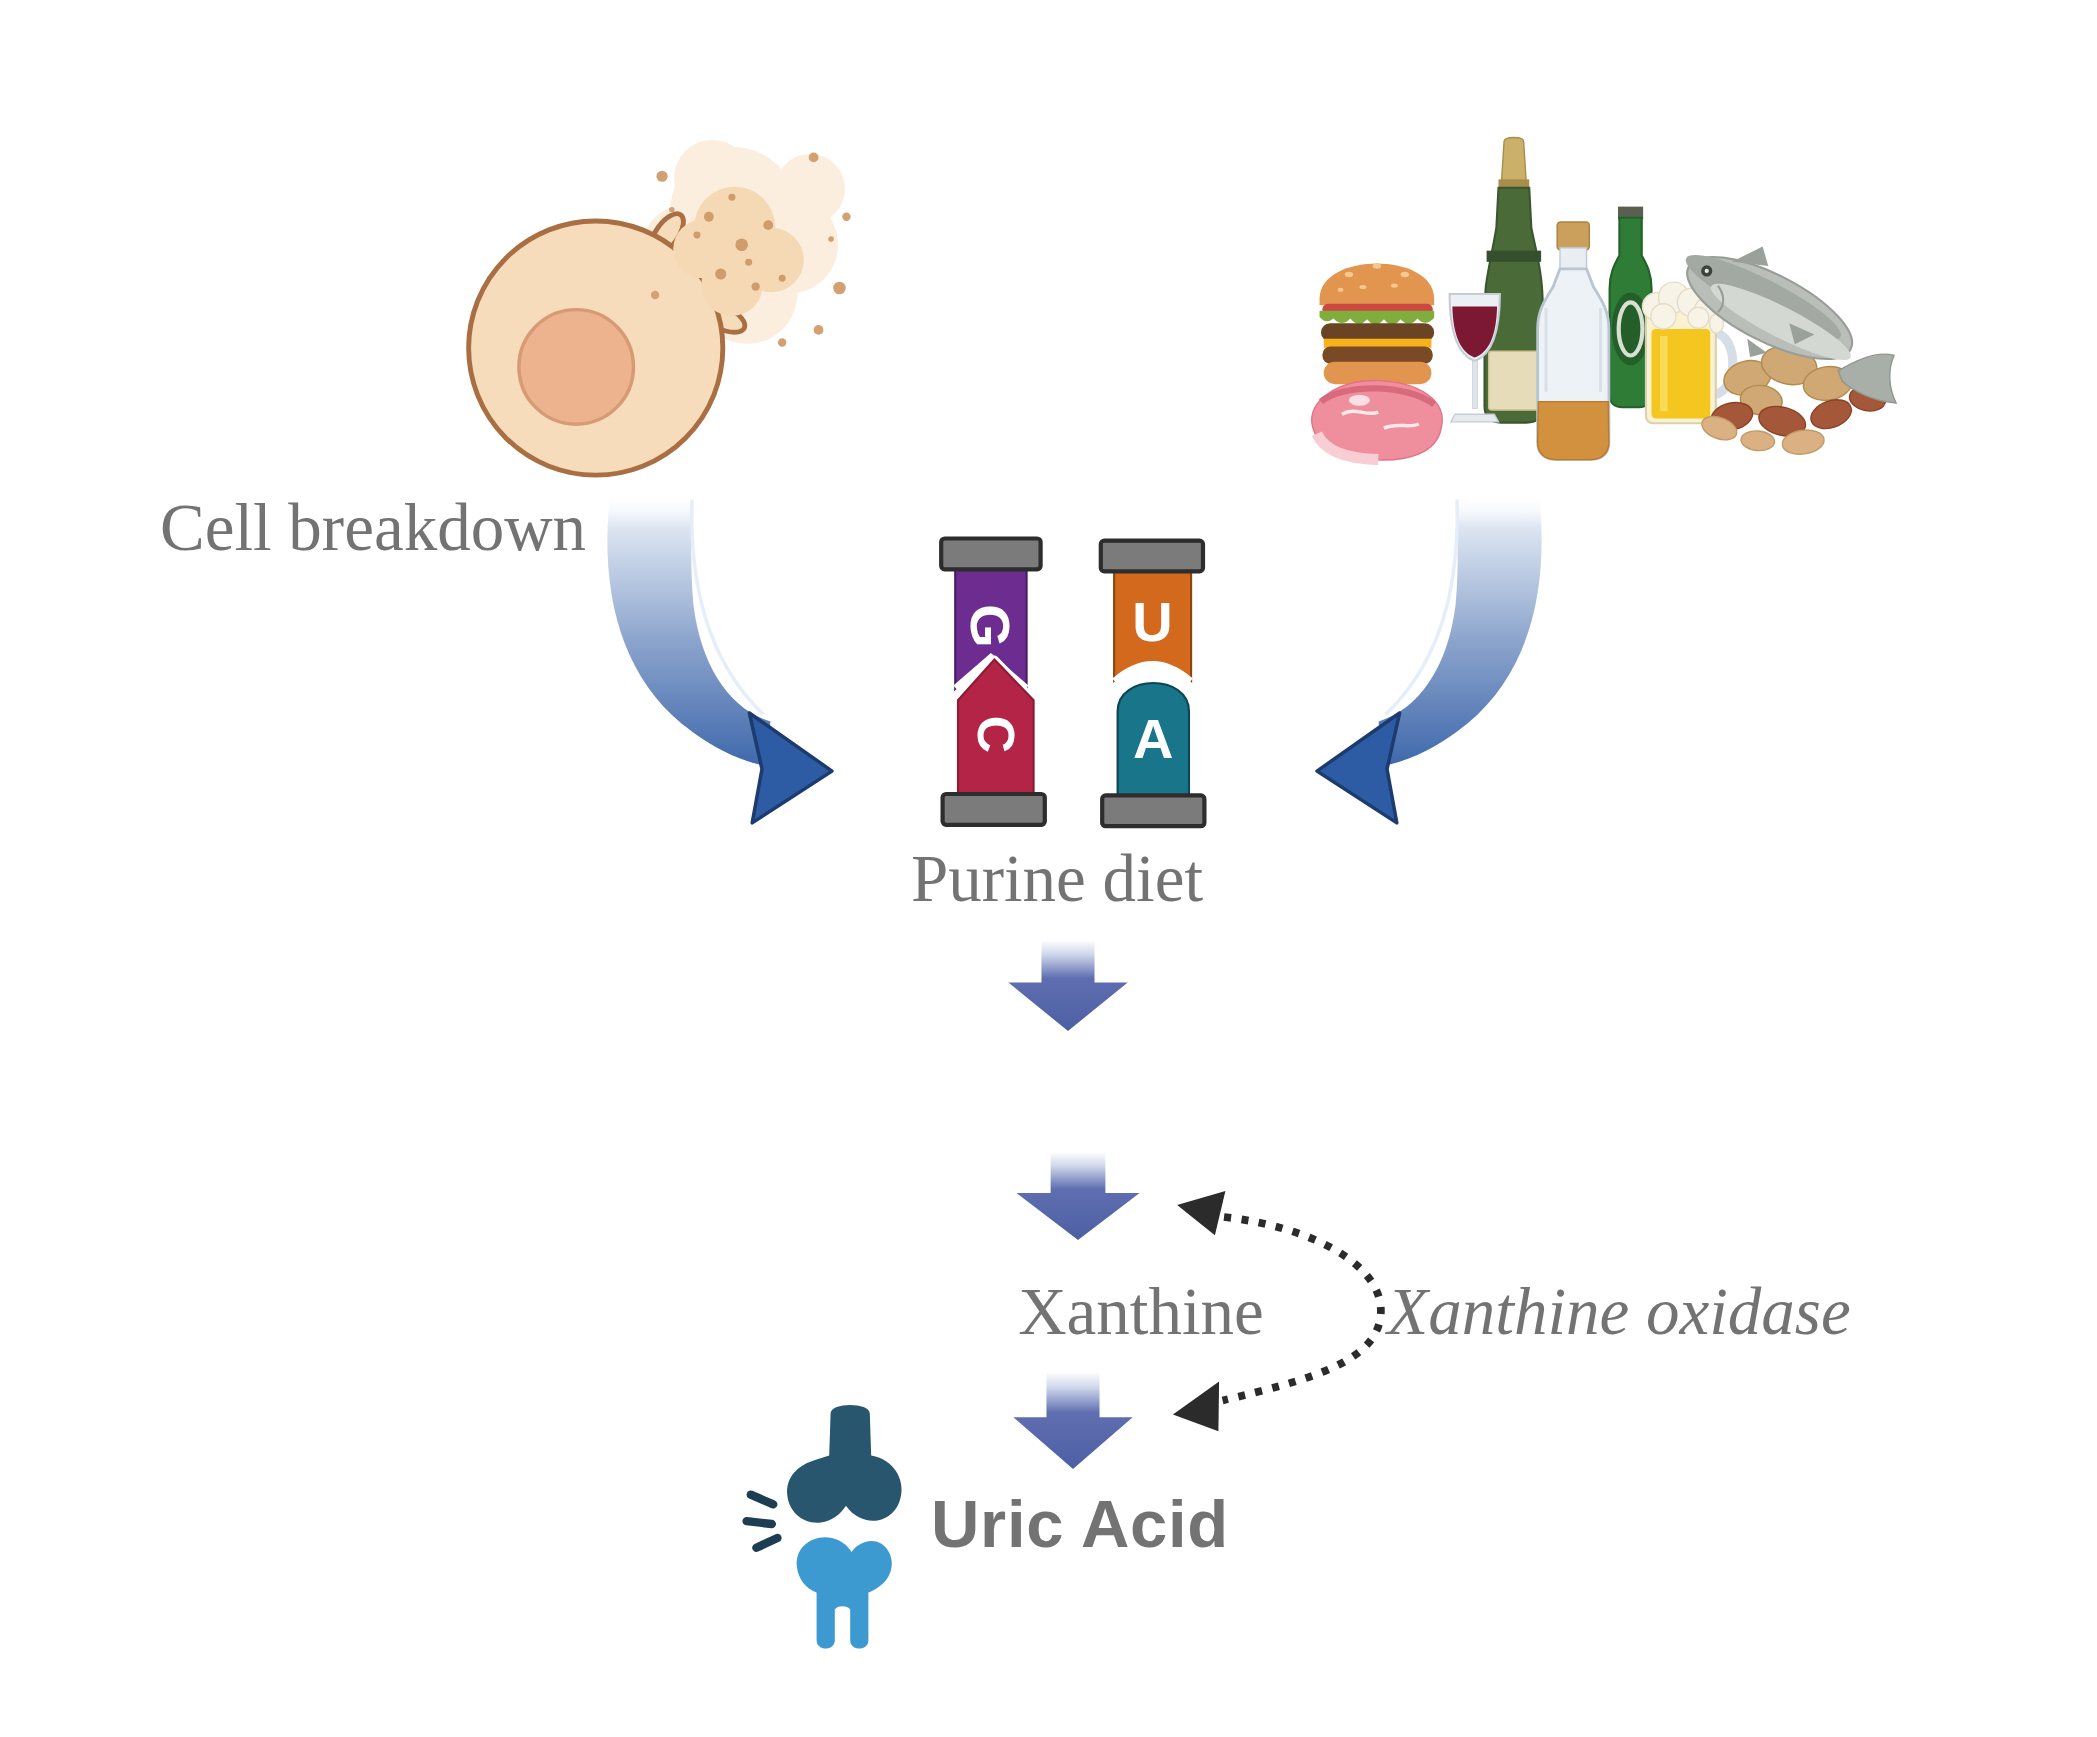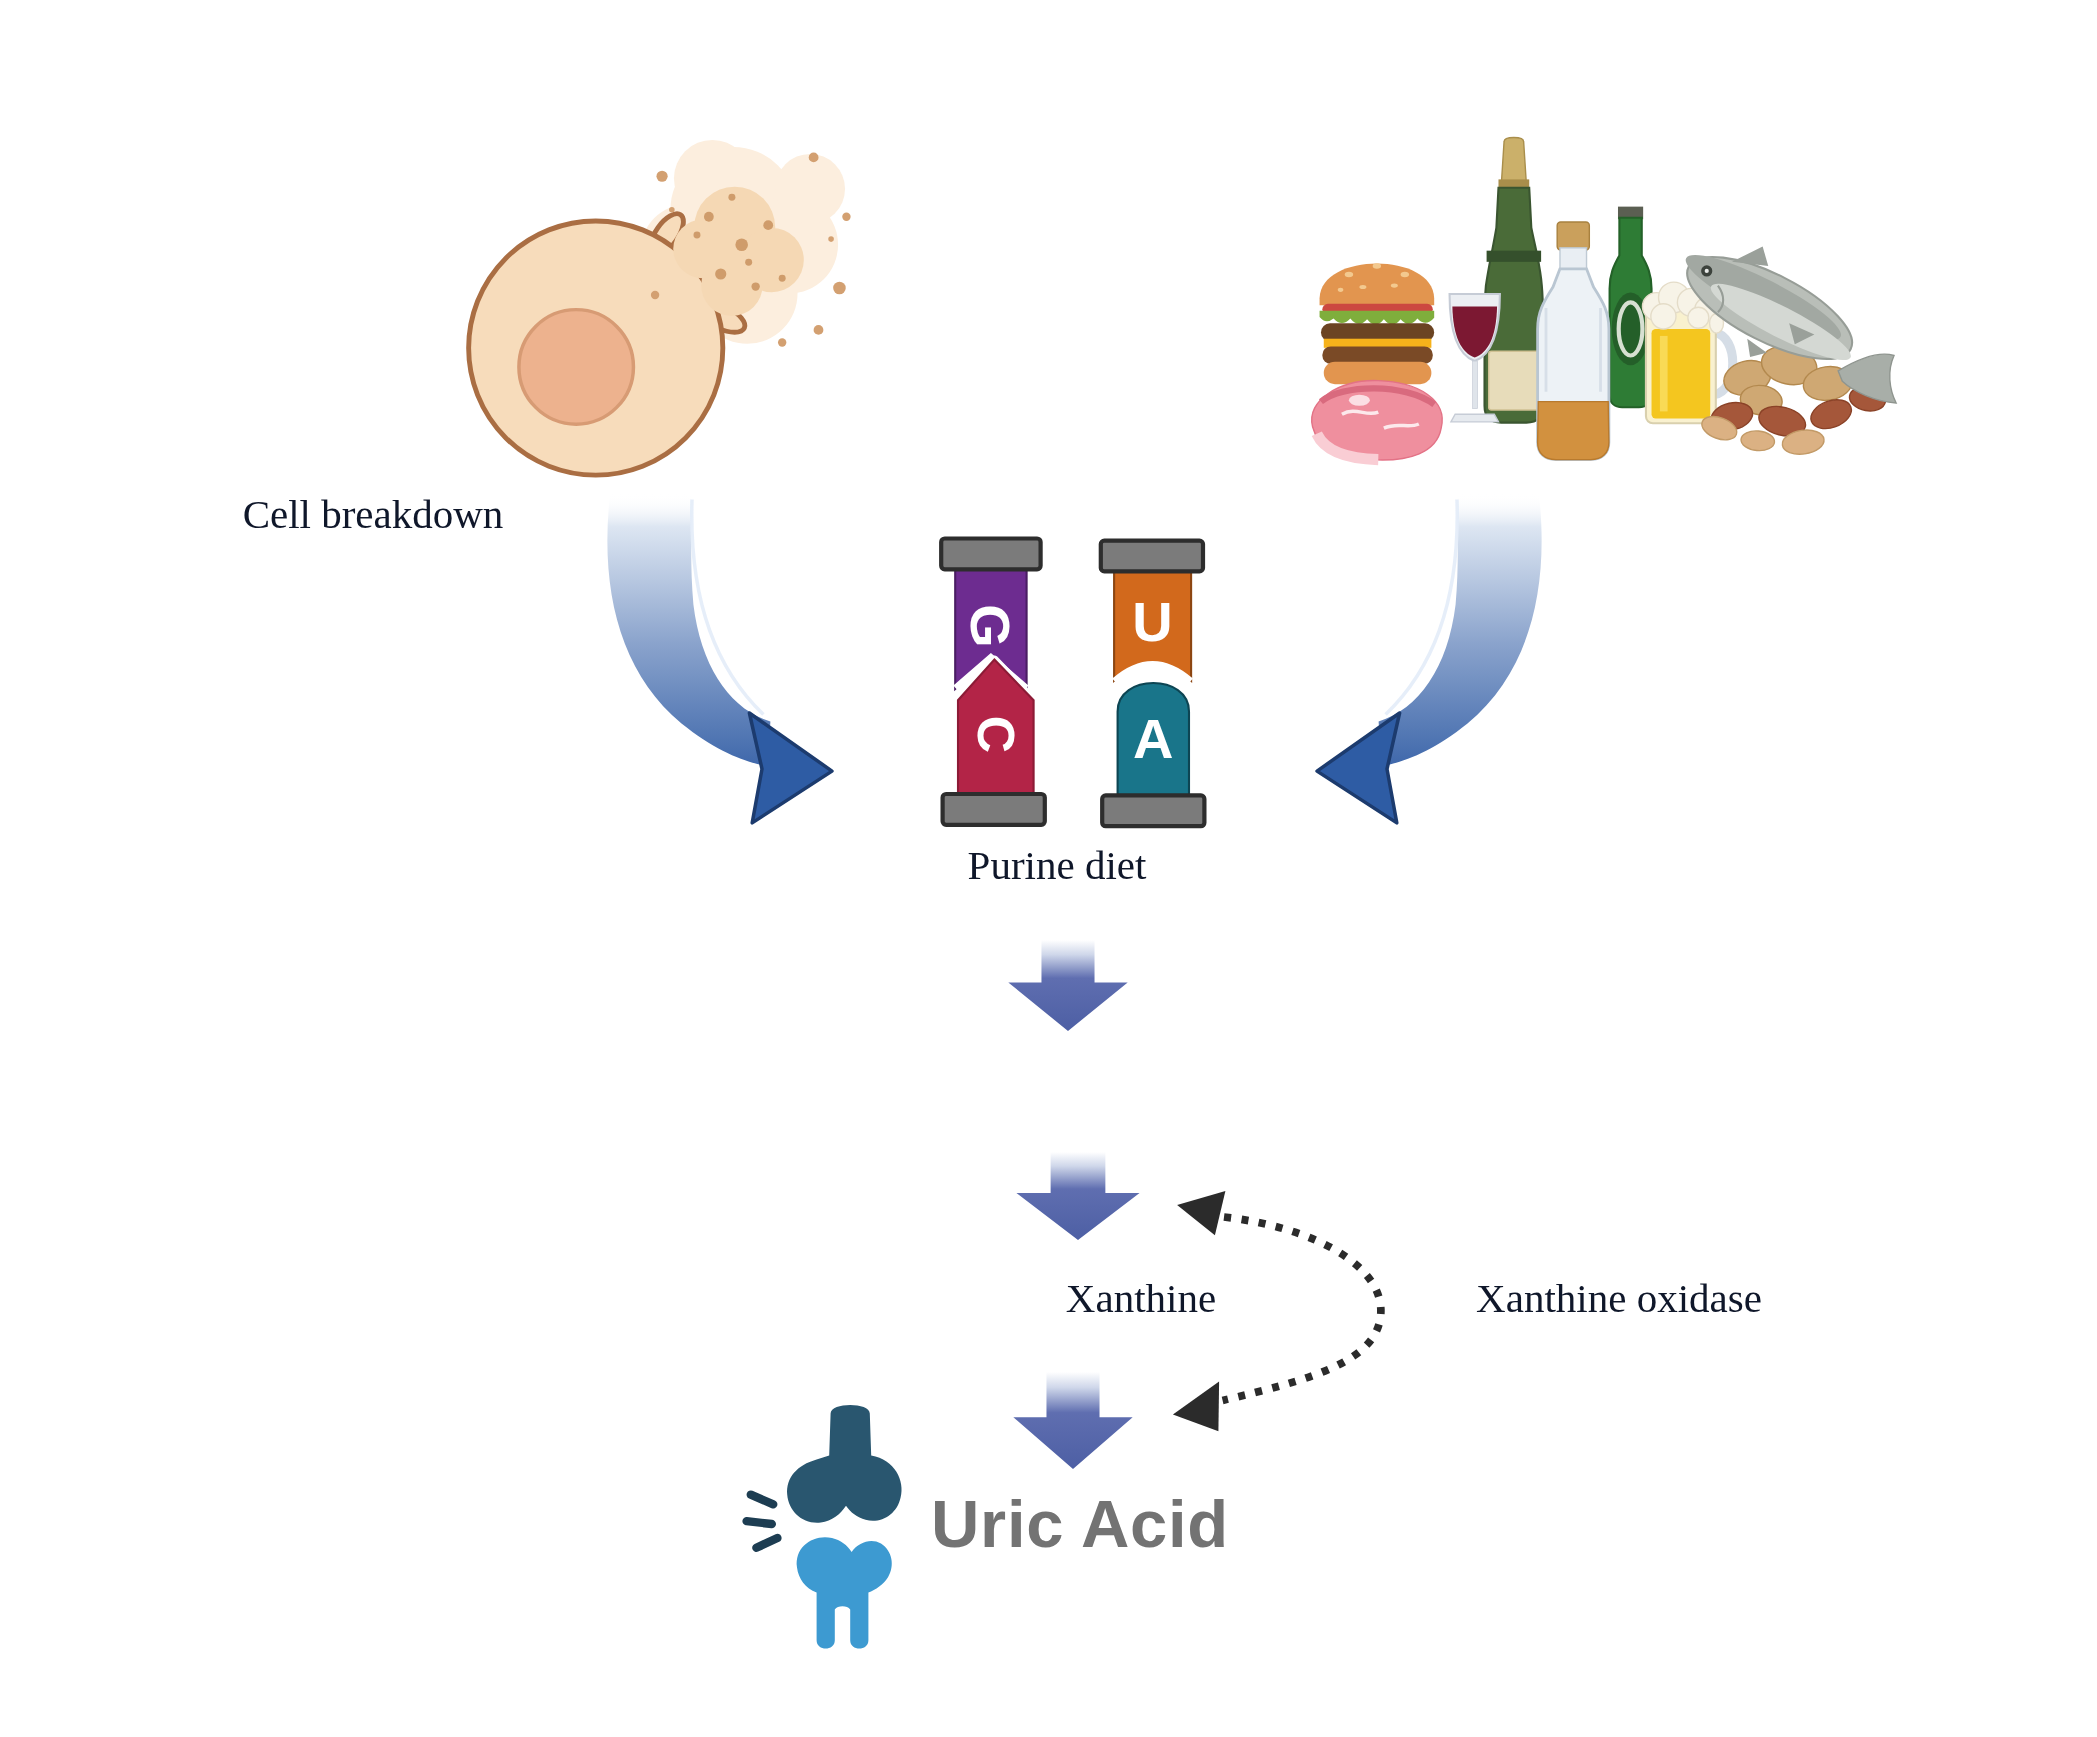--- a/index.html
+++ b/index.html
@@ -1,20 +1,20 @@
 <!DOCTYPE html>
 <html style="font-size:11.2px"><head>
 <meta charset="utf-8">
 <style>
   html,body{margin:0;padding:0;background:#ffffff;}
   .stage{position:relative;width:2097px;height:1737px;background:#ffffff;overflow:hidden;
          font-family:"Liberation Serif", serif;}
-  .lbl{position:absolute;transform:translateX(-50%);white-space:nowrap;color:#0f172a;
-       font-size:41px;line-height:1;text-align:center;}
-  .lbl.italic{}
+  .lbl{position:absolute;transform:translateX(-50%);white-space:nowrap;color:#737373;
+       font-size:67px;line-height:1;text-align:center;}
+  .lbl.italic{font-style:italic;}
   .lbl.uric{font-family:"Liberation Sans", sans-serif;font-weight:700;font-size:67px;
             color:#737373;letter-spacing:0.7px;}
   svg{position:absolute;overflow:visible;}
   .defs-holder{position:absolute;width:0;height:0;}
   text.baseletter{font-family:"Liberation Sans","DejaVu Sans",sans-serif;font-weight:700;fill:#ffffff;}
 </style>
 </head>
 <body>
 
 <div class="stage">

